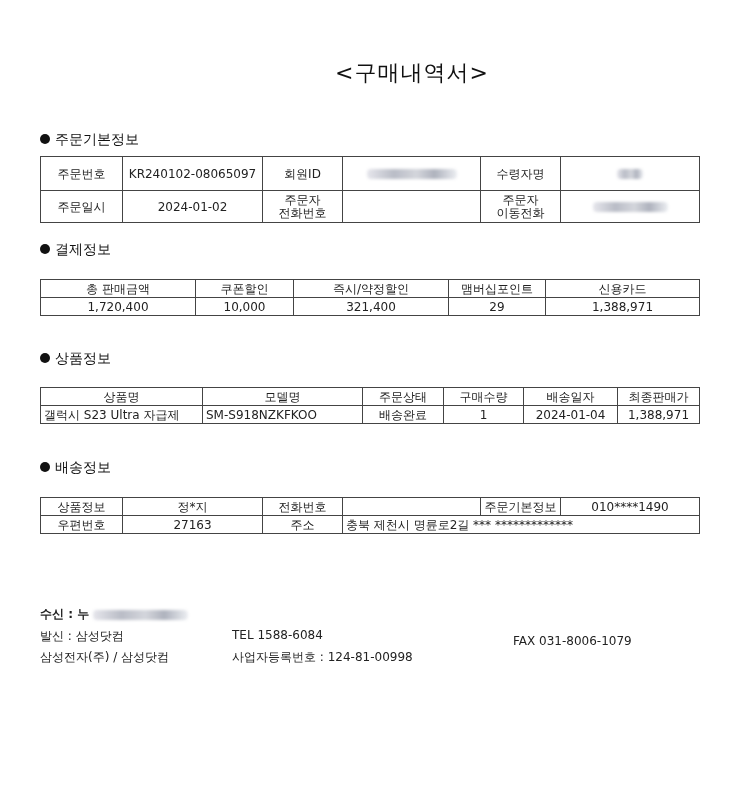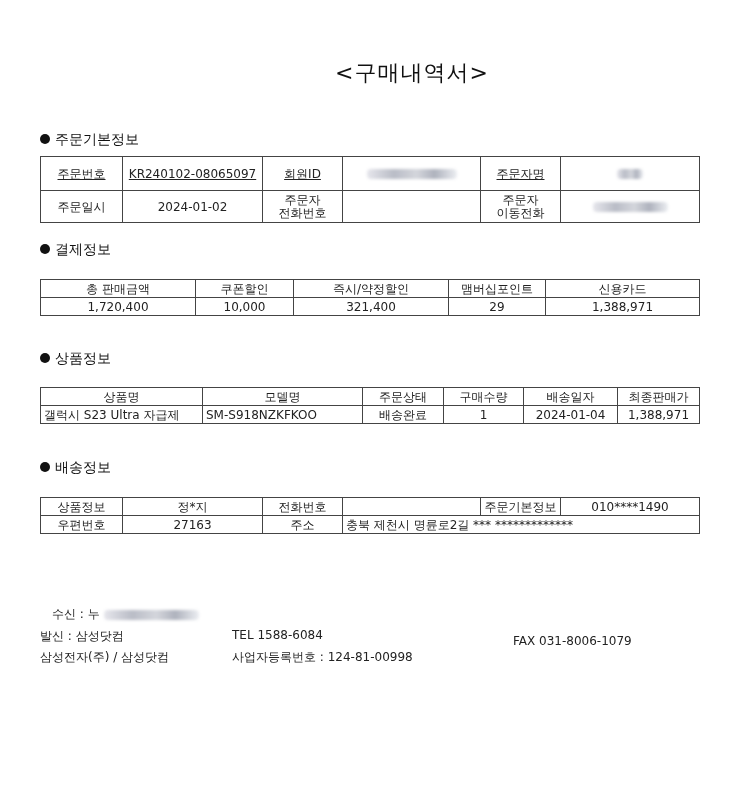--- a/index.html
+++ b/index.html
@@ -32,26 +32,26 @@
 <table style="left:40px; top:156px; width:659px;">
   <colgroup>
     <col style="width:82px">
       <col style="width:140px">
       <col style="width:80px">
     <col style="width:138px">
       <col style="width:80px">
       <col style="width:139px">
   </colgroup>
   <tbody>
-      <tr style="height:34px;text-decoration:underline;">
+      <tr style="height:34px;">
     <td>주문번호</td>
     <td>KR240102-08065097</td>
     <td>회원ID</td>
     <td><span class="blur" style="width:90px;"></span></td>
-    <td>주문자명</td>
+    <td>수령자명</td>
     <td><span class="blur" style="width:26px;"></span></td>
   </tr>
   <tr style="height:32px;">
     <td>주문일시</td>
     <td>2024-01-02</td>
     <td style="line-height:13px;">
       <div>주문자</div>
       <div>전화번호</div>
     </td>
     <td></td>
@@ -148,20 +148,20 @@
   </tr>
   <tr>
     <td>우편번호</td>
     <td>27163</td>
     <td>주소</td>
     <td class="l" colspan="3">충북 제천시 명륜로2길 *** *************</td>
   </tr>
 </tbody>
   </table>
 
-<div class="footer" style="left:52px; top:606px;">
+<div class="footer" style="left:40px; top:606px;font-weight:bold;">
   <span>수신 : 누</span><span class="blur" style="width:95px; margin-left:4px;"></span>
 </div>
 <div class="footer" style="left:40px; top:628px;">발신 : 삼성닷컴</div>
 <div class="footer" style="left:40px; top:649px;">삼성전자(주) / 삼성닷컴</div>
 <div class="footer" style="left:232px; top:628px;text-align:center;">TEL 1588-6084</div>
 <div class="footer" style="left:232px; top:649px;">사업자등록번호 : 124-81-00998</div>
 <div class="footer" style="left:513px; top:634px;">FAX 031-8006-1079</div>
 
 </body></html>

